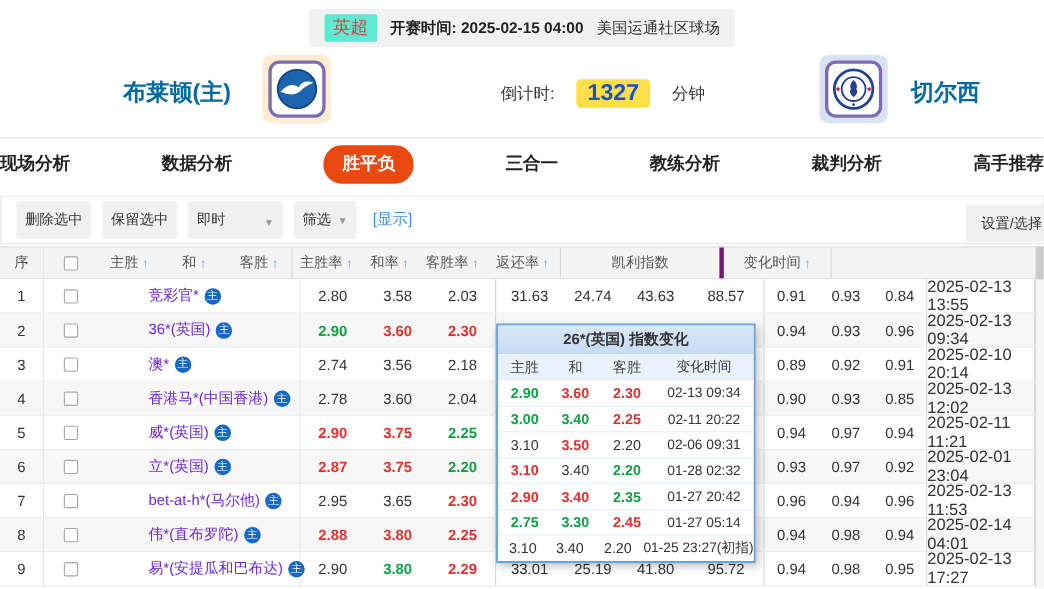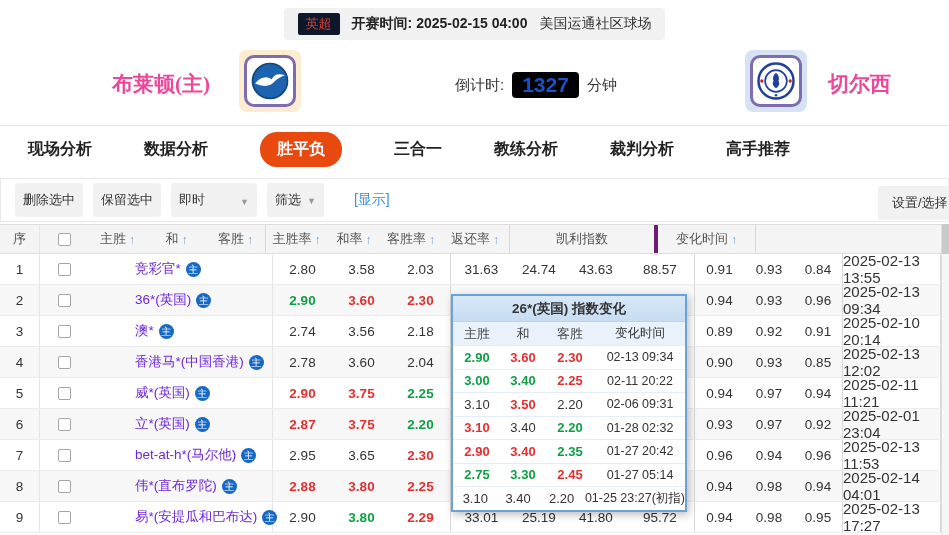--- a/index.html
+++ b/index.html
@@ -3,51 +3,51 @@
 <meta charset="utf-8">
 <style>
   * { margin:0; padding:0; box-sizing:border-box; }
   html,body { background:#fff; }
   body { font-family:"Liberation Sans","DejaVu Sans",sans-serif; color:#333; }
   #app { position:relative; width:949px; height:535px; overflow:hidden; background:#fff; }
 
   
   .topbar { position:absolute; top:8px; left:0; right:0; display:flex; justify-content:center; }
   .topbox { background:#f1f1f1; border-radius:4px; padding:5px 14px; display:flex; align-items:center; gap:12px; font-size:14px; color:#222; }
-  .league { color:#d4403c; background:#0f172a; padding:2px 8px; font-size:13px; border-radius:2px; }
+  .league { color:#d4403c; background:#5eead4; padding:2px 8px; font-size:16px; border-radius:2px; }
   .kick-label, .kick-time { font-weight:bold; }
   .venue { color:#333; }
 
   
-  .team-name { position:absolute; top:70px; font-size:21px; font-weight:bold; color:#ec4899;font-family:Liberation Serif, serif; }
+  .team-name { position:absolute; top:70px; font-size:21px; font-weight:bold; color:#0369a1; }
   .home-name { left:112px; }
   .away-name { left:828px; }
   .logo-card { position:absolute; top:50px; width:62px; height:62px; border-radius:8px; display:flex; align-items:center; justify-content:center; }
   .home-card { left:239px; background:#fcecd0; }
   .away-card { left:745px; background:#d7e3f4; }
   .logo-inner { width:52px; height:52px; background:#fff; border:3px solid #7d6cb2; border-radius:10px; display:flex; align-items:center; justify-content:center; }
-  .countdown { position:absolute; top:72px; left:455px; display:flex; align-items:center; gap:8px; font-size:15px; color:#333; }
-  .cd-box { background:#000000; border-radius:4px; padding:1px 10px; }
+  .countdown { position:absolute; top:72px; left:455px; display:flex; align-items:center; gap:20px; font-size:15px; color:#333; }
+  .cd-box { background:#fde047; border-radius:4px; padding:1px 10px; }
   .cd-val { color:#1b50c8; font-weight:bold; font-size:21px; }
 
   .hr-line { position:absolute; top:125px; left:0; right:0; height:1px; background:#e2e2e2; }
 
   
-  .tabs { position:absolute; top:130px; left:0; right:0; height:38px; display:flex; justify-content:flex-start; align-items:center; gap:52px;padding-left:28px; }
+  .tabs { position:absolute; top:130px; left:0; right:0; height:38px; display:flex; justify-content:space-between; align-items:center; gap:52px; }
   .tab { font-size:16px; font-weight:bold; color:#222; cursor:pointer; white-space:nowrap; }
   .tab.active { background:#e8490f; color:#fff; border-radius:17px; padding:7px 17px; }
 
   
   .toolbar { position:absolute; top:178px; left:0; width:949px; height:44px; border:1px solid #e9e9e9; background:#fff; display:flex; align-items:center; padding-left:14px; gap:10px; }
   .tbtn { background:#f1f1f1; border-radius:3px; padding:8px 8px; font-size:13px; color:#333; cursor:pointer; white-space:nowrap; }
   .tdrop { display:flex; align-items:center; justify-content:space-between; width:86px; }
   .chev::before { content:"▼"; font-size:9px; color:#999; margin-left:6px; }
   .count-text { font-size:14px; color:#222; margin-left:10px; white-space:nowrap; }
   .count-bold { font-weight:bold; }
-  .show-link { color:#3d8fe0; font-size:14px; margin-left:20px; cursor:pointer; white-space:nowrap; }
+  .show-link { color:#3d8fe0; font-size:14px; margin-left:5px; cursor:pointer; white-space:nowrap; }
   .settings-btn { position:absolute; left:877px; top:7px; background:#f1f1f1; border-radius:3px; padding:8px 14px; font-size:13px; white-space:nowrap; }
 
   
   .table { position:absolute; top:224px; left:0; width:941px; }
   .thead, .trow { display:flex; align-items:center; }
   .thead { height:30px; background:#f4f4f4; border-top:1px solid #ddd; border-bottom:1px solid #ddd; color:#555; font-size:13px; }
   .trow { height:31px; background:#fff; border-bottom:1px solid #ececec; font-size:13.5px; }
   .trow.alt { background:#f7f7f7; }
   .cell { display:flex; align-items:center; justify-content:center; height:100%; }
   .c-seq { width:40px; border-right:1px solid #e6e6e6; }

